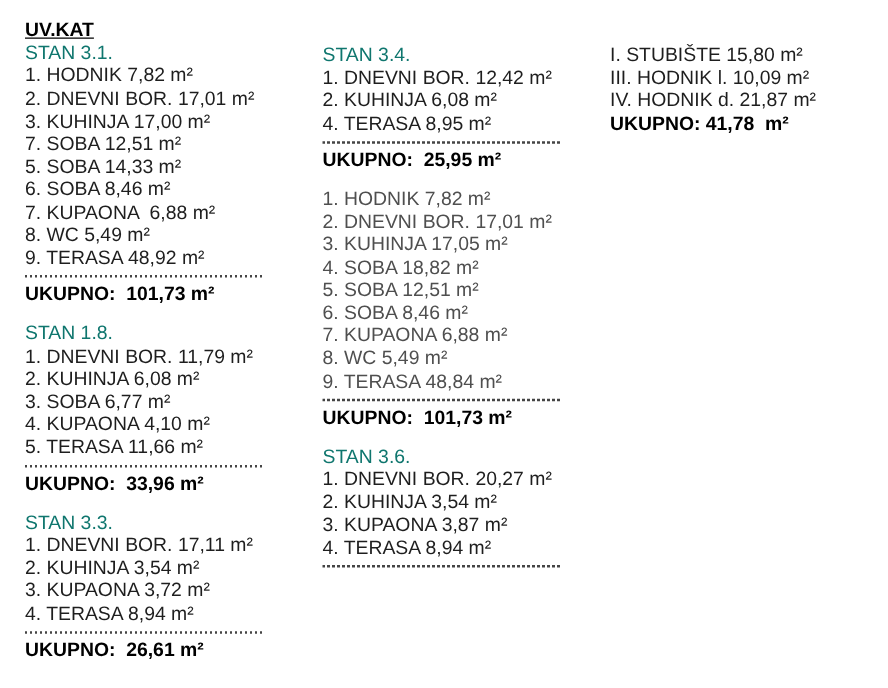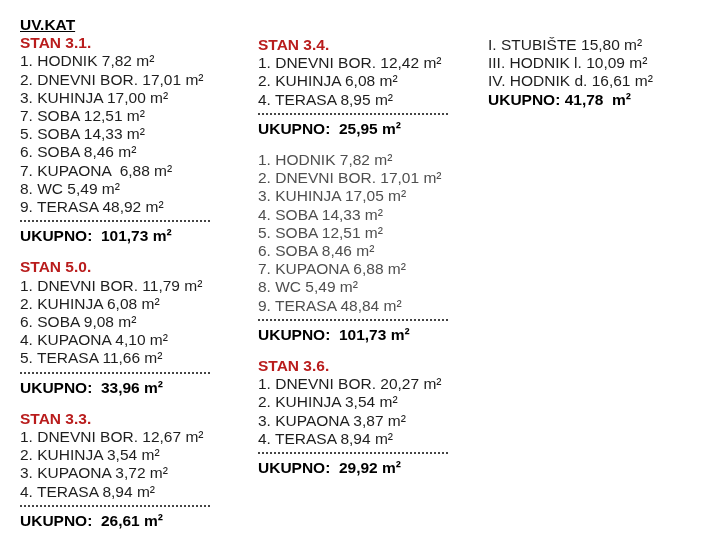--- a/index.html
+++ b/index.html
@@ -17,21 +17,21 @@
   .col { position: absolute; top: 36px; width: 230px; }
   .col-left  { left: 20px;  top: 16px; }
   .col-mid   { left: 258px; }
   .col-right { left: 488px; width: 215px; }
   .floor-header {
     font-weight: bold;
     color: #000;
     text-decoration: underline;
   }
   .section { margin-bottom: 13px; }
-  .sec-title { font-weight: bold; color: #b91c1c; white-space: pre; }
+  .sec-title { font-weight: normal; color: #0f766e; white-space: pre; }
   .item { white-space: pre; }
   .section.faded .item { color: #4f4f4f; }
   .divider {
     width: 190px;
     height: 2px;
     margin: 4px 0 5px 0;
     background: repeating-linear-gradient(90deg, #454545 0 2px, transparent 2px 4px);
   }
   .total { font-weight: bold; color: #000; white-space: pre; }
 </style>
@@ -50,32 +50,32 @@
           <div class="item">7. SOBA 12,51 m²</div>
           <div class="item">5. SOBA 14,33 m²</div>
           <div class="item">6. SOBA 8,46 m²</div>
           <div class="item">7. KUPAONA  6,88 m²</div>
           <div class="item">8. WC 5,49 m²</div>
           <div class="item">9. TERASA 48,92 m²</div>
           <div class="divider"></div>
           <div class="total">UKUPNO:  101,73 m²</div>
         </div>
         <div class="section">
-          <div class="sec-title">STAN 5.0.</div>
+          <div class="sec-title">STAN 1.8.</div>
           <div class="item">1. DNEVNI BOR. 11,79 m²</div>
           <div class="item">2. KUHINJA 6,08 m²</div>
-          <div class="item">6. SOBA 9,08 m²</div>
+          <div class="item">3. SOBA 6,77 m²</div>
           <div class="item">4. KUPAONA 4,10 m²</div>
           <div class="item">5. TERASA 11,66 m²</div>
           <div class="divider"></div>
           <div class="total">UKUPNO:  33,96 m²</div>
         </div>
         <div class="section">
           <div class="sec-title">STAN 3.3.</div>
-          <div class="item">1. DNEVNI BOR. 12,67 m²</div>
+          <div class="item">1. DNEVNI BOR. 17,11 m²</div>
           <div class="item">2. KUHINJA 3,54 m²</div>
           <div class="item">3. KUPAONA 3,72 m²</div>
           <div class="item">4. TERASA 8,94 m²</div>
           <div class="divider"></div>
           <div class="total">UKUPNO:  26,61 m²</div>
         </div>
       </div>
   </div>
   <div class="col col-mid">
     <div class="sections">
@@ -84,43 +84,42 @@
           <div class="item">1. DNEVNI BOR. 12,42 m²</div>
           <div class="item">2. KUHINJA 6,08 m²</div>
           <div class="item">4. TERASA 8,95 m²</div>
           <div class="divider"></div>
           <div class="total">UKUPNO:  25,95 m²</div>
         </div>
         <div class="section faded">
           <div class="item">1. HODNIK 7,82 m²</div>
           <div class="item">2. DNEVNI BOR. 17,01 m²</div>
           <div class="item">3. KUHINJA 17,05 m²</div>
-          <div class="item">4. SOBA 14,33 m²</div>
+          <div class="item">4. SOBA 18,82 m²</div>
           <div class="item">5. SOBA 12,51 m²</div>
           <div class="item">6. SOBA 8,46 m²</div>
           <div class="item">7. KUPAONA 6,88 m²</div>
           <div class="item">8. WC 5,49 m²</div>
           <div class="item">9. TERASA 48,84 m²</div>
           <div class="divider"></div>
           <div class="total">UKUPNO:  101,73 m²</div>
         </div>
         <div class="section">
           <div class="sec-title">STAN 3.6.</div>
           <div class="item">1. DNEVNI BOR. 20,27 m²</div>
           <div class="item">2. KUHINJA 3,54 m²</div>
           <div class="item">3. KUPAONA 3,87 m²</div>
           <div class="item">4. TERASA 8,94 m²</div>
           <div class="divider"></div>
-          <div class="total">UKUPNO:  29,92 m²</div>
         </div>
       </div>
   </div>
   <div class="col col-right">
     <div class="sections">
         <div class="section">
           <div class="item">I. STUBIŠTE 15,80 m²</div>
           <div class="item">III. HODNIK l. 10,09 m²</div>
-          <div class="item">IV. HODNIK d. 16,61 m²</div>
+          <div class="item">IV. HODNIK d. 21,87 m²</div>
           <div class="total">UKUPNO: 41,78  m²</div>
         </div>
       </div>
   </div>
 </div>
 
 </body></html>

